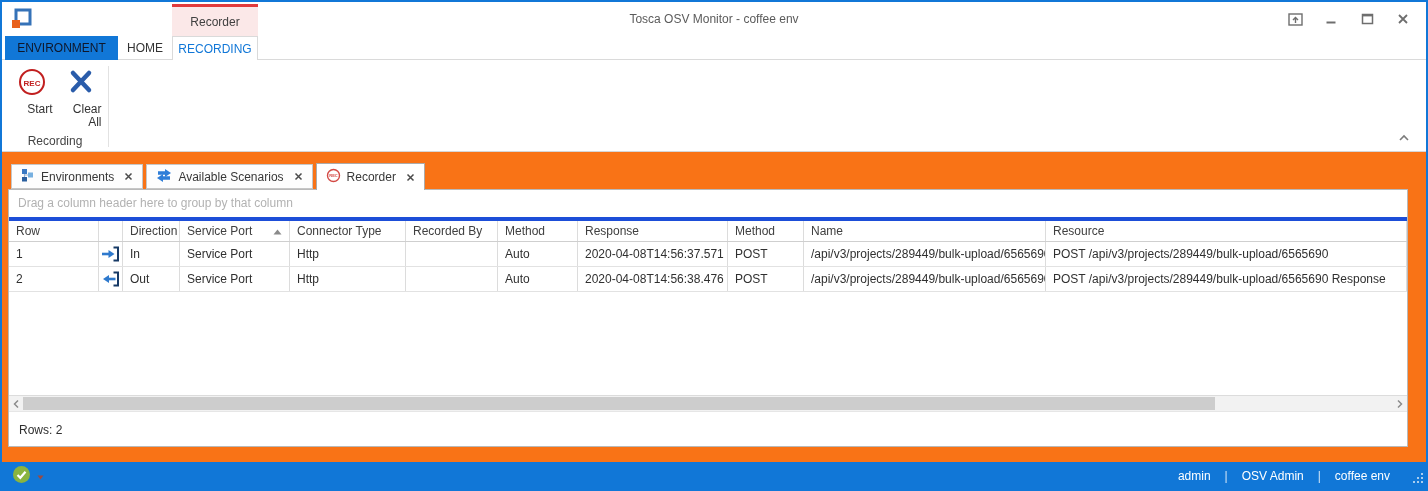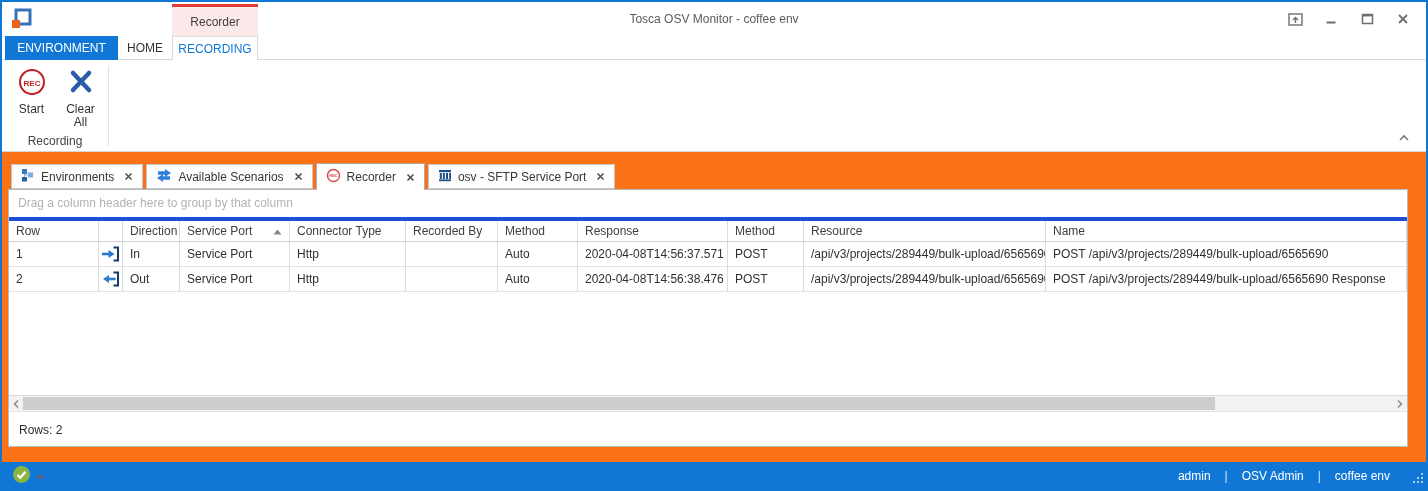--- a/index.html
+++ b/index.html
@@ -24,33 +24,33 @@
 
   .contextual-header{
     position:absolute; left:170px; top:2px; width:86px; height:32px;
     background:#fbe8e8; border-top:3px solid #e13a3c;
     display:flex; align-items:center; justify-content:center; color:#404040;
   }
 
   
   .ribbon-tabs{ height:24px; flex:none; display:flex; padding-left:3px; border-bottom:1px solid #dadada; background:#fff; }
   .rtab{ height:24px; display:flex; align-items:center; justify-content:center; cursor:default; }
-  .rtab-env{ width:113px; background:#1177d7; color:#ffffff; }
+  .rtab-env{ width:113px; background:#1177d7; color:#0f172a; }
   .rtab-home{ width:54px; color:#333; }
   .rtab-recording{
     width:86px; color:#1177d7; background:#fff;
     border:1px solid #dadada; border-bottom:none; margin-bottom:-1px; z-index:2;
   }
 
   
   .ribbon-body{ height:92px; flex:none; position:relative; background:#fff; border-bottom:1px solid #d6d6d6; padding:4px 0 0 7px; }
   .ribbon-group{ width:98px; height:100%; position:relative; }
   .rg-buttons{ display:flex; gap:4px; }
   .big-btn{ width:45px; padding-top:2px; display:flex; flex-direction:column; align-items:center; gap:3px; cursor:default; border:1px solid transparent; }
-  .big-btn .bb-label{ text-align:center; color:#333; line-height:13px; width:42px; }
+  .big-btn .bb-label{ text-align:right; color:#333; line-height:13px; width:42px; }
   .group-label{ position:absolute; bottom:3px; left:0; width:92px; text-align:center; color:#444; }
   .rg-separator{ position:absolute; left:106px; top:6px; bottom:4px; width:1px; background:#e2e2e2; }
   .ribbon-collapse{ position:absolute; right:12px; bottom:6px; width:20px; height:14px; display:flex; align-items:center; justify-content:center; cursor:default; }
 
   
   .client{ flex:1; background:#f97316; padding:10px 18px 0 6px; position:relative; }
 
   .doc-tabs{ display:flex; align-items:flex-end; height:27px; margin-left:3px; position:relative; z-index:3; }
   .doc-tab{
     display:inline-flex; align-items:center; gap:6px; padding:0 9px; height:25px;
@@ -203,38 +203,20 @@
         </span>
       </div>
       <div class="doc-tab active">
         <span>
           <svg width="15" height="15" viewBox="0 0 15 15">
             <circle cx="7.5" cy="7.5" r="6" fill="#fff" stroke="#d34a45" stroke-width="1.4"></circle>
             <text x="7.5" y="9.3" font-size="4" font-weight="bold" fill="#d34a45" text-anchor="middle">REC</text>
           </svg>
         </span>
         <span>Recorder</span>
-        <span class="tab-close">
-          <svg width="9" height="9" viewBox="0 0 9 9">
-              <path d="M1.5 1.5 L7.5 7.5 M7.5 1.5 L1.5 7.5" stroke="#4a4a4a" stroke-width="1.5"></path>
-            </svg>
-        </span>
-      </div>
-      <div class="doc-tab">
-        <span>
-          <svg width="14" height="14" viewBox="0 0 14 14">
-            <rect x="1" y="2" width="12" height="2.2" fill="#1e4f8a"></rect>
-            <rect x="1.8" y="5" width="2" height="6" fill="#1e4f8a"></rect>
-            <rect x="4.9" y="5" width="2" height="6" fill="#1e4f8a"></rect>
-            <rect x="8" y="5" width="2" height="6" fill="#1e4f8a"></rect>
-            <rect x="11.1" y="5" width="1.9" height="6" fill="#1e4f8a"></rect>
-            <rect x="1" y="11.4" width="12" height="1.8" fill="#1e4f8a"></rect>
-          </svg>
-        </span>
-        <span>osv - SFTP Service Port</span>
         <span class="tab-close">
           <svg width="9" height="9" viewBox="0 0 9 9">
               <path d="M1.5 1.5 L7.5 7.5 M7.5 1.5 L1.5 7.5" stroke="#4a4a4a" stroke-width="1.5"></path>
             </svg>
         </span>
       </div>
     </div>
 
     <div class="grid-panel">
       <div class="groupby">Drag a column header here to group by that column</div>
@@ -249,22 +231,22 @@
             <svg width="9" height="6" viewBox="0 0 9 6">
                 <polygon points="4.5,0.5 8.5,5.5 0.5,5.5" fill="#8a8a8a"></polygon>
               </svg>
           </span>
         </div>
         <div class="gcell hdr">Connector Type</div>
         <div class="gcell hdr">Recorded By</div>
         <div class="gcell hdr">Method</div>
         <div class="gcell hdr">Response</div>
         <div class="gcell hdr">Method</div>
+        <div class="gcell hdr">Name</div>
         <div class="gcell hdr">Resource</div>
-        <div class="gcell hdr">Name</div>
       </div>
 
       <div class="grid-row">
         <div class="gcell">1</div>
         <div class="gcell icon-cell">
           <svg width="19" height="16" viewBox="0 0 19 16">
             <path d="M12.5 1.5 h4.5 v13 h-4.5" fill="none" stroke="#173a66" stroke-width="2"></path>
             <line x1="1" y1="8" x2="8.5" y2="8" stroke="#2e79cd" stroke-width="2.6"></line>
             <polygon points="7.5,4 13.5,8 7.5,12" fill="#2e79cd"></polygon>
           </svg>

